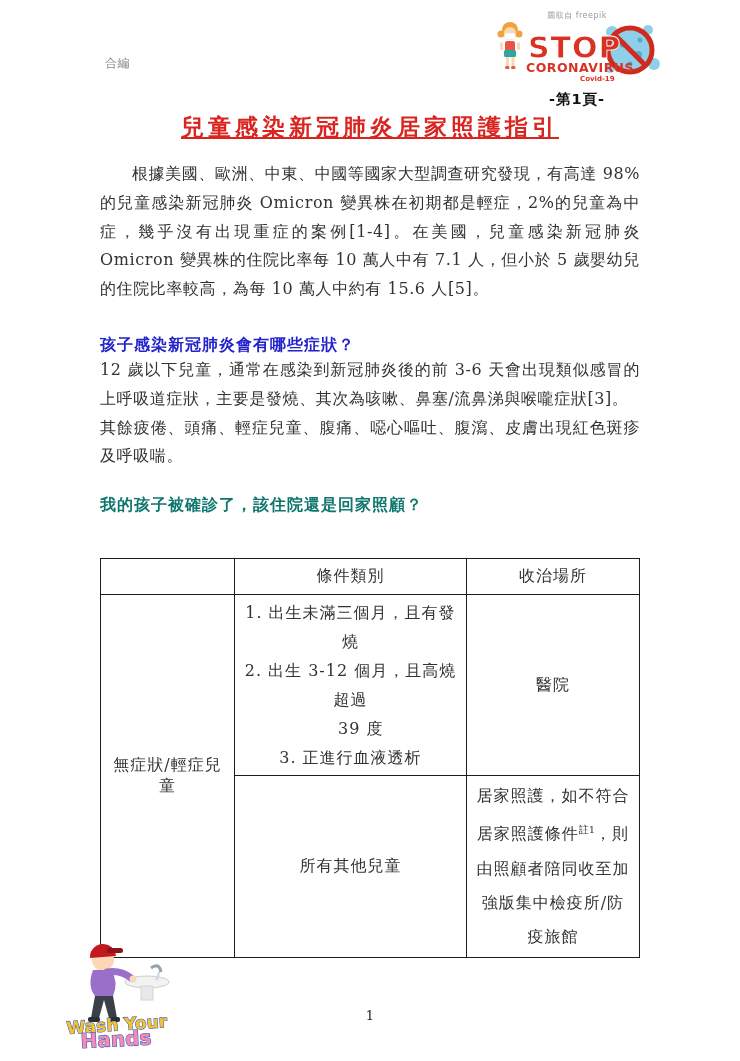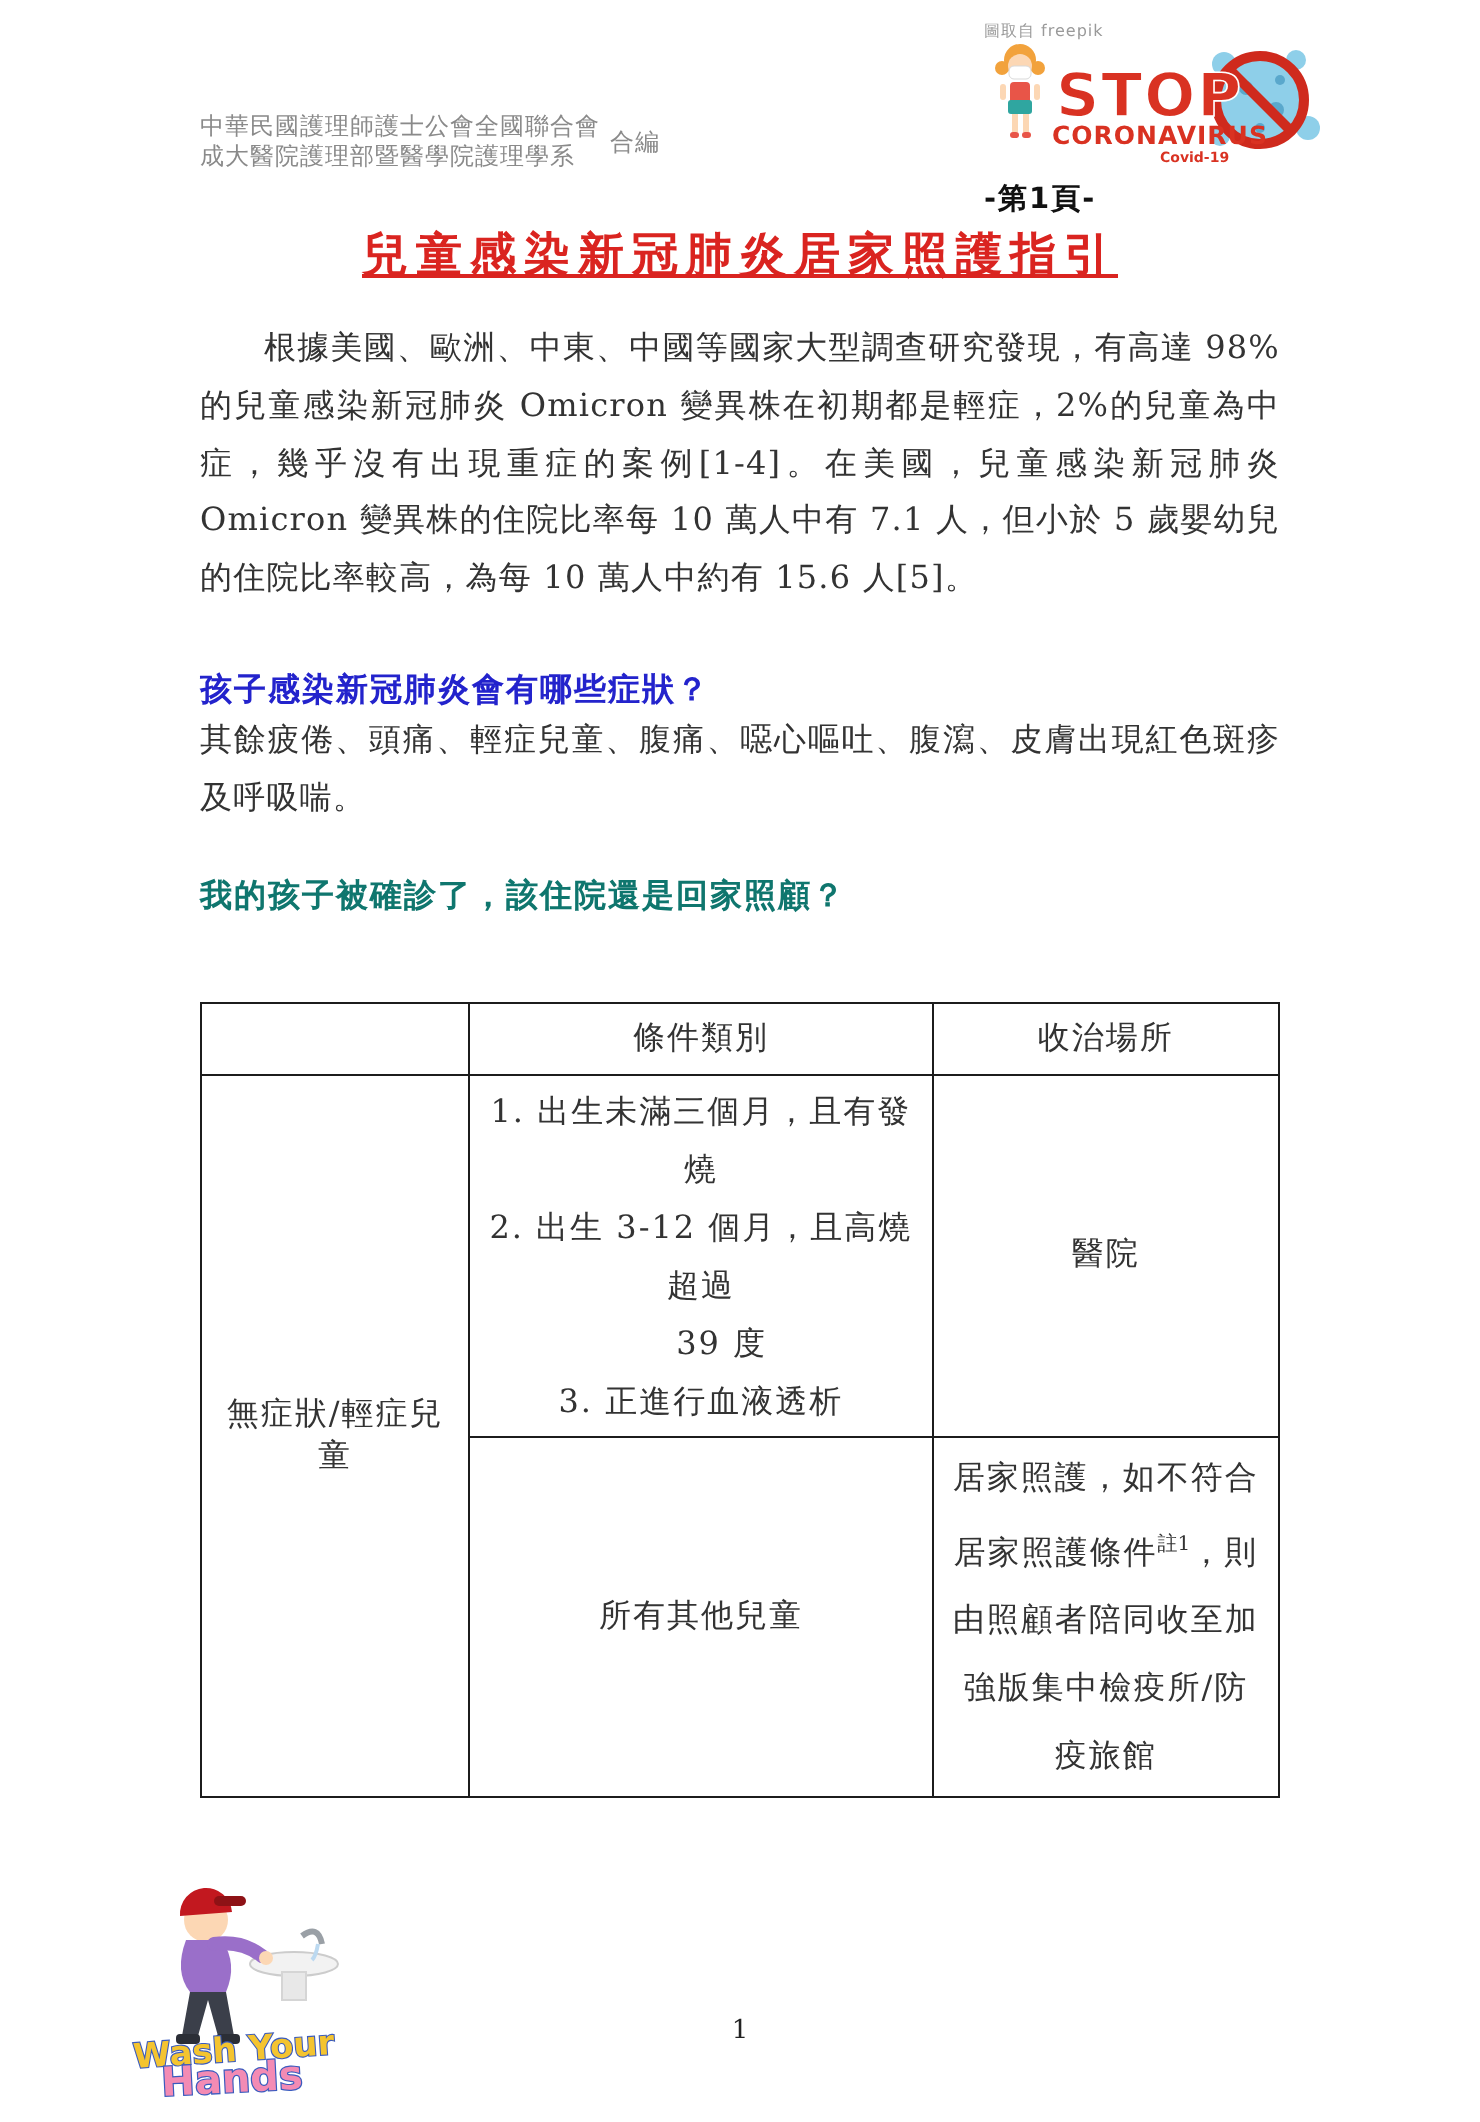--- a/index.html
+++ b/index.html
@@ -10,21 +10,21 @@
     color:#333;
   }
   
   .org-block{
     position:absolute;left:100px;top:56px;
     display:flex;align-items:center;
     color:#8a8a8a;font-family:"DejaVu Sans","Liberation Sans",sans-serif;
     font-size:12px;line-height:15px;letter-spacing:.5px;
   }
   .coedit{margin-left:5px;font-size:12px;}
-  .logo-block{position:absolute;left:492px;top:10px;width:170px;}
+  .logo-block{position:absolute;left:492px;top:10px;width:170px;text-align:center;}
   .logo-credit{font-size:8px;color:#9a9a9a;letter-spacing:.5px;height:10px;
     font-family:"DejaVu Sans","Liberation Sans",sans-serif;}
   .page-label{margin-top:2px;font-size:14.5px;font-weight:bold;color:#111;
     font-family:"DejaVu Sans","Liberation Sans",sans-serif;letter-spacing:1px;}
   
   .doc-title{
     position:absolute;left:0;top:112px;width:100%;text-align:center;
     font-size:23px;font-weight:bold;letter-spacing:4px;
   }
   
@@ -65,24 +65,20 @@
   .wash-logo{position:absolute;left:55px;top:938px;}
   .page-number{position:absolute;left:0;bottom:38px;width:100%;text-align:center;font-size:13px;color:#222;}
   svg text{font-family:"DejaVu Sans","Liberation Sans",sans-serif;}
 </style>
 </head>
 <body>
 
 <div class="page">
 
   <div class="org-block">
-    <div>
-      <div>中華民國護理師護士公會全國聯合會</div>
-      <div>成大醫院護理部暨醫學院護理學系</div>
-    </div>
     <span class="coedit">合編</span>
   </div>
 
   <div class="logo-block">
     <div class="logo-credit">圖取自 freepik</div>
     <svg width="170" height="64" viewBox="0 0 170 64">
 
       <g>
         <circle cx="18" cy="10" r="8" fill="#f2a23c"></circle>
         <circle cx="9" cy="14" r="3.5" fill="#f2a23c"></circle>
@@ -121,20 +117,21 @@
   </div>
 
   <h1 class="doc-title" style="color:#da2420;margin:0;text-decoration:underline;">兒童感染新冠肺炎居家照護指引</h1>
 
   <div class="content">
 
     <p class="indent">根據美國、歐洲、中東、中國等國家大型調查研究發現，有高達 98%的兒童感染新冠肺炎 Omicron 變異株在初期都是輕症，2%的兒童為中症，幾乎沒有出現重症的案例[1-4]。在美國，兒童感染新冠肺炎 Omicron 變異株的住院比率每 10 萬人中有 7.1 人，但小於 5 歲嬰幼兒的住院比率較高，為每 10 萬人中約有 15.6 人[5]。</p>
 
     <h2 class="sec-heading gap-h1" style="color:#2323cc;">孩子感染新冠肺炎會有哪些症狀？</h2>
 
+    <p class="gap-p3">12 歲以下兒童，通常在感染到新冠肺炎後的前 3-6 天會出現類似感冒的上呼吸道症狀，主要是發燒、其次為咳嗽、鼻塞/流鼻涕與喉嚨症狀[3]。</p>
     <p>其餘疲倦、頭痛、輕症兒童、腹痛、噁心嘔吐、腹瀉、皮膚出現紅色斑疹及呼吸喘。</p>
 
     <h2 class="sec-heading gap-h2" style="color:#0f766e;">我的孩子被確診了，該住院還是回家照顧？</h2>
 
     <table class="triage">
       <tbody>
         <tr class="hdr-row">
           <td class="c1"></td>
           <td class="c2">條件類別</td>
           <td class="c3">收治場所</td>

